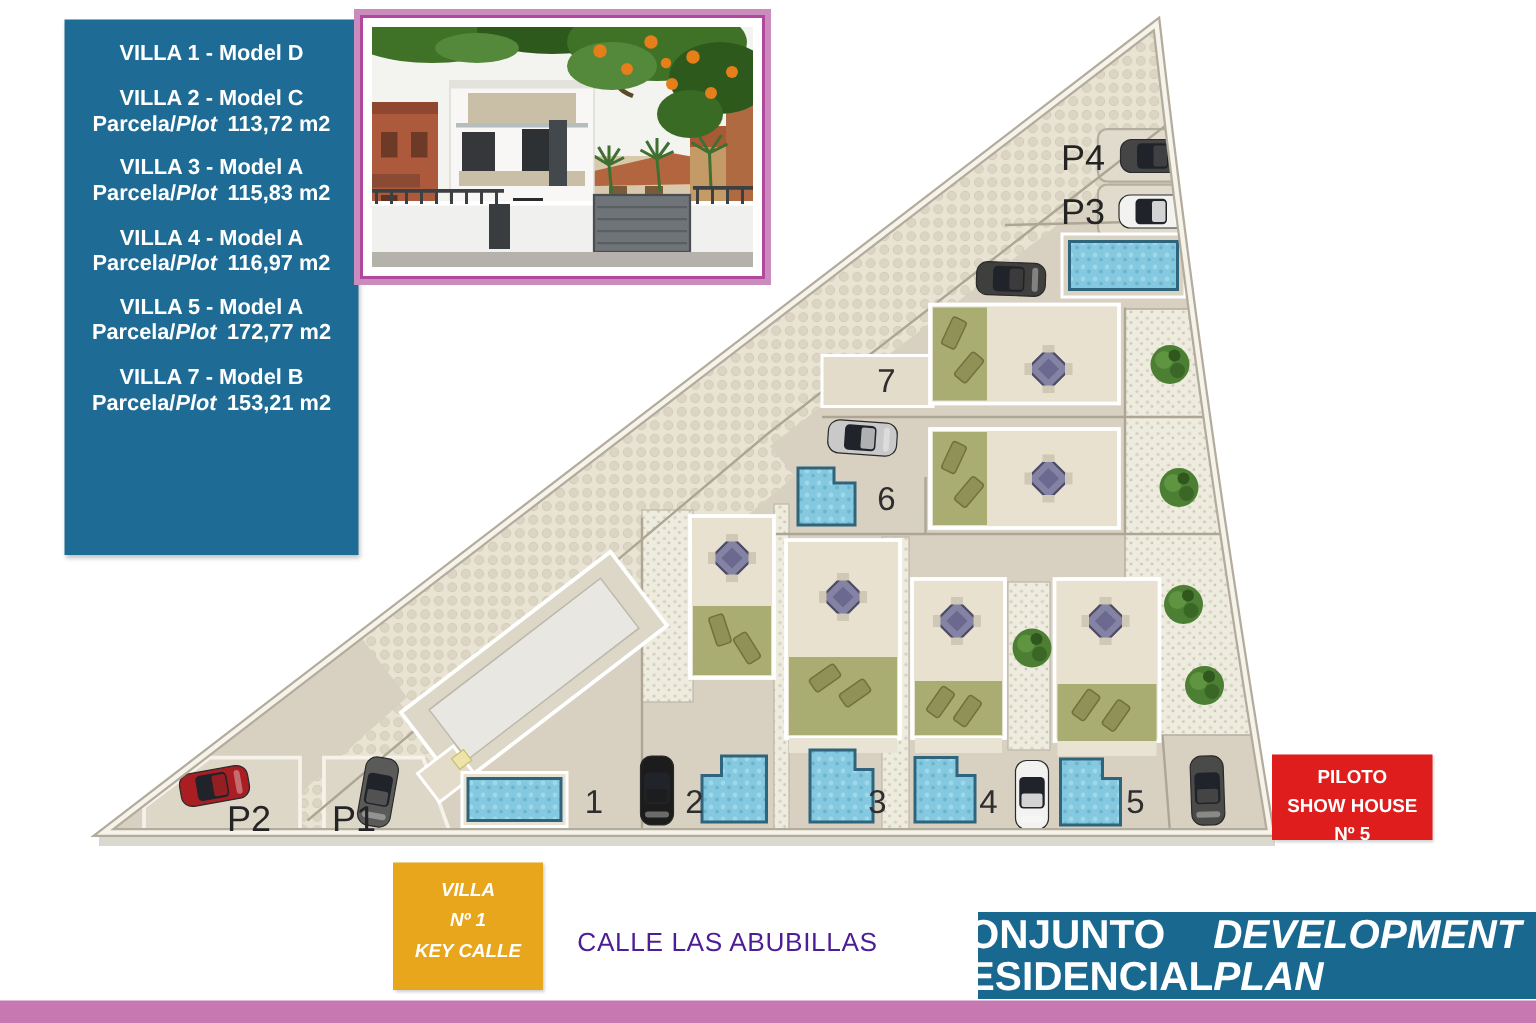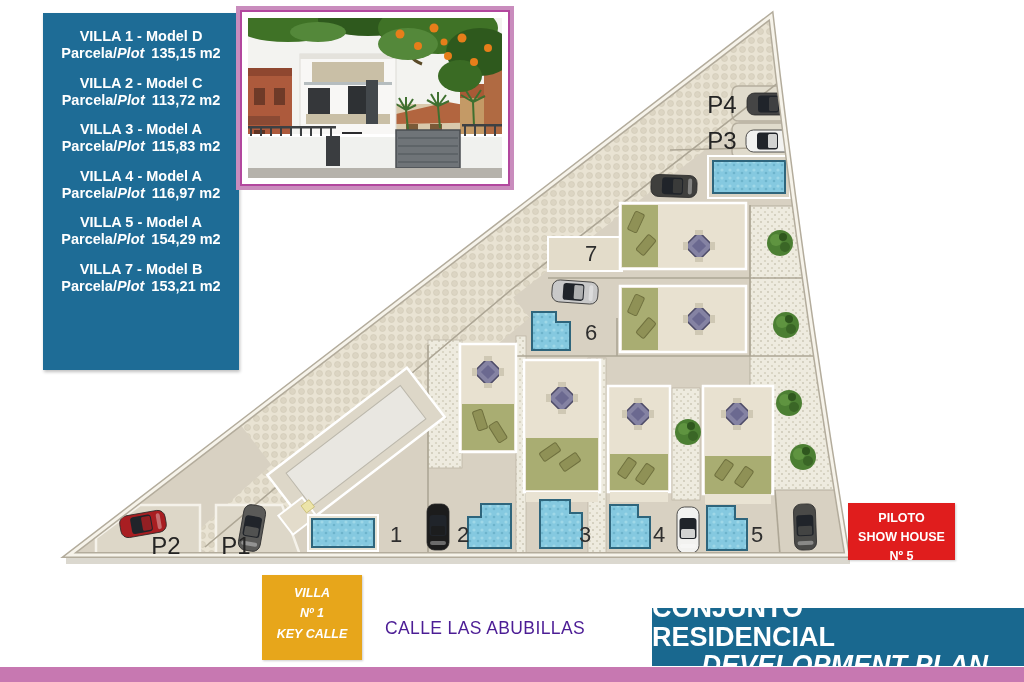--- a/index.html
+++ b/index.html
@@ -45,52 +45,51 @@
   .badge{position:absolute;color:#fff;text-align:center;font-weight:bold;
     box-shadow:1px 1px 2px rgba(0,0,0,.2);}
   .badge-yellow{left:262px;top:575px;width:100px;height:85px;background:var(--badge-yellow-bg);
     font-size:12.5px;font-style:italic;line-height:1.62;padding-top:8px;}
   .badge-red{left:848px;top:503px;width:107px;height:57px;background:var(--badge-red-bg);
     font-size:12.5px;line-height:1.5;padding-top:6px;}
   .badge-red .it{}
 
   
   .banner{position:absolute;left:652px;top:608px;width:372px;height:58px;
-    background:var(--banner-bg);color:#fff;display:flex;flex-direction:column;
+    background:var(--banner-bg);color:#fff;display:flex;
     justify-content:center;align-items:flex-end;padding-right:36px;}
   .banner .t1{font-size:27px;font-weight:bold;line-height:1.06;}
   .banner .t2{font-size:27px;font-weight:bold;font-style:italic;line-height:1.06;}
   .pink-strip{position:absolute;left:0;top:667px;width:1024px;height:15px;
     background:var(--pink-strip);}
 </style>
 </head>
 <body>
 
 <div class="stage">
 
   <div class="legend">
     <div class="entry">
       <div>VILLA 1 - Model D</div>
-      <div class="plotline"><span>Parcela/</span><i>Plot</i><span class="area">135,15 m2</span></div>
     </div>
     <div class="entry">
       <div>VILLA 2 - Model C</div>
       <div class="plotline"><span>Parcela/</span><i>Plot</i><span class="area">113,72 m2</span></div>
     </div>
     <div class="entry">
       <div>VILLA 3 - Model A</div>
       <div class="plotline"><span>Parcela/</span><i>Plot</i><span class="area">115,83 m2</span></div>
     </div>
     <div class="entry">
       <div>VILLA 4 - Model A</div>
       <div class="plotline"><span>Parcela/</span><i>Plot</i><span class="area">116,97 m2</span></div>
     </div>
     <div class="entry">
       <div>VILLA 5 - Model A</div>
-      <div class="plotline"><span>Parcela/</span><i>Plot</i><span class="area">154,29 m2</span></div>
+      <div class="plotline"><span>Parcela/</span><i>Plot</i><span class="area">172,77 m2</span></div>
     </div>
     <div class="entry">
       <div>VILLA 7 - Model B</div>
       <div class="plotline"><span>Parcela/</span><i>Plot</i><span class="area">153,21 m2</span></div>
     </div>
   </div>
 
   <div class="photo-frame">
     <div class="photo-line">
       <svg viewBox="0 0 254 160" preserveAspectRatio="none">

